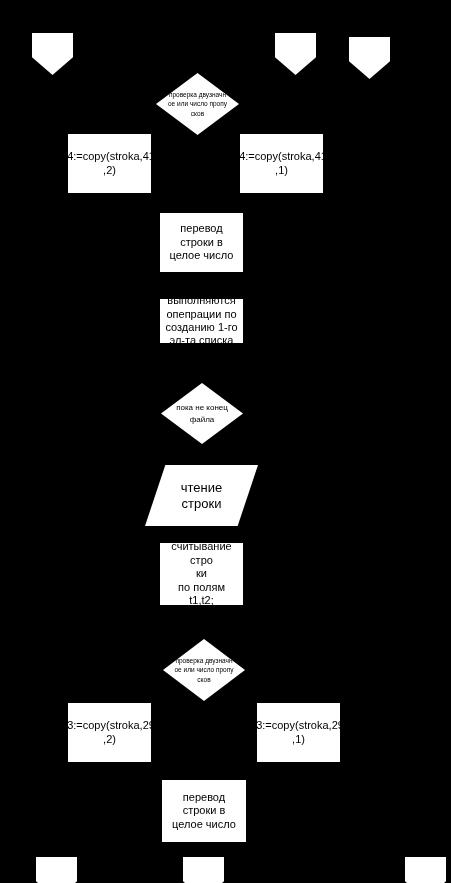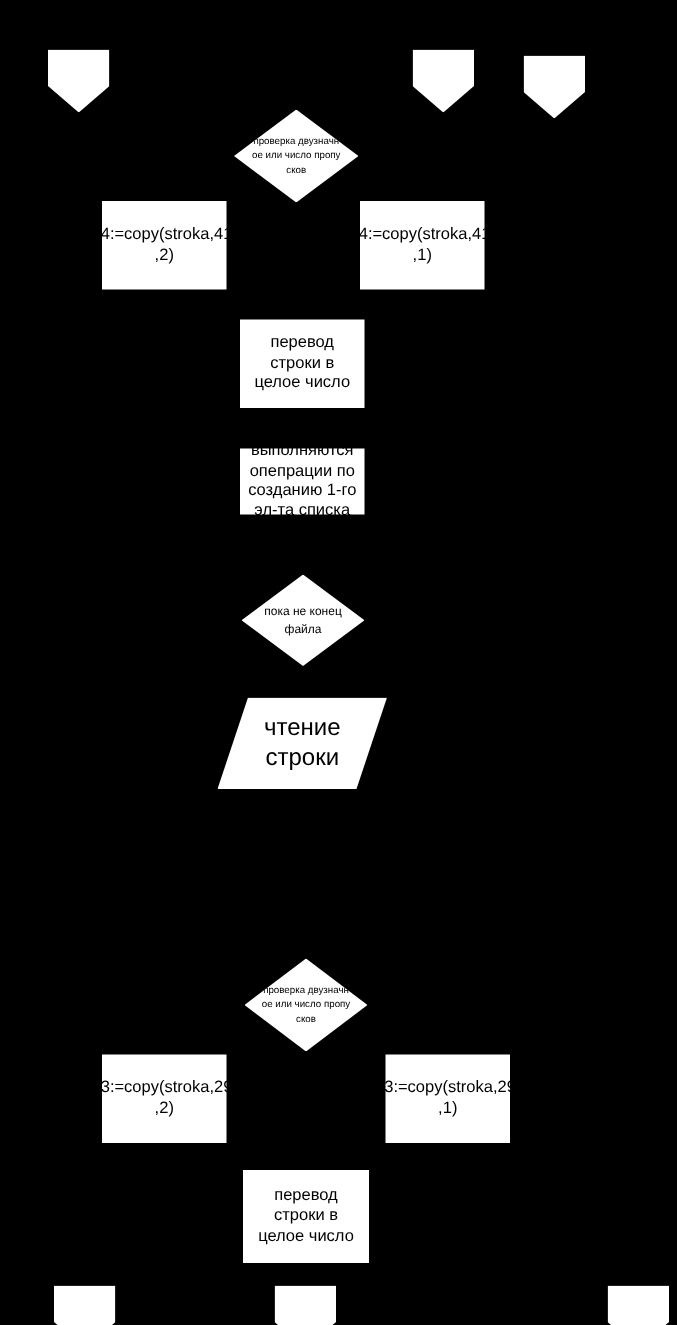--- a/index.html
+++ b/index.html
@@ -40,21 +40,21 @@
     clip-path: polygon(50% 0%, 100% 50%, 50% 100%, 0% 50%);
     font-size: 6.5px;
     line-height: 1.45;
     padding: 0 6px;
   }
   
   .parallelogram {
     background: #ffffff;
     -webkit-clip-path: polygon(18% 0%, 100% 0%, 82% 100%, 0% 100%);
     clip-path: polygon(18% 0%, 100% 0%, 82% 100%, 0% 100%);
-    font-size: 16px;
+    font-size: 13px;
     text-align: center;
   }
   
   .connector {
     position: absolute;
     background: #ffffff;
     -webkit-clip-path: polygon(0% 0%, 100% 0%, 100% 58%, 50% 100%, 0% 58%);
     clip-path: polygon(0% 0%, 100% 0%, 100% 58%, 50% 100%, 0% 58%);
   }
 </style>
@@ -83,20 +83,24 @@
 опепрации по
 созданию 1-го
 эл-та   списка</div>
 
   <div class="node diamond" style="left:161px; top:365px; width:82px; height:61px; font-size:8px;">пока не конец
 файла</div>
 
   <div class="node parallelogram" style="left:145px; top:447px; width:113px; height:61px;">чтение
 строки</div>
 
+  <div class="node proc" style="left:160px; top:525px; width:83px; height:62px;">считывание   стро
+ки
+по полям
+t1,t2;</div>
 
   <div class="node diamond" style="left:163px; top:621px; width:82px; height:62px;">проверка двузначн
 ое или число пропу
 сков</div>
 
   <div class="node proc" style="left:68px; top:685px; width:83px; height:59px;">t3:=copy(stroka,29
 ,2)</div>
   <div class="node proc" style="left:257px; top:685px; width:83px; height:59px;">t3:=copy(stroka,29
 ,1)</div>
 

